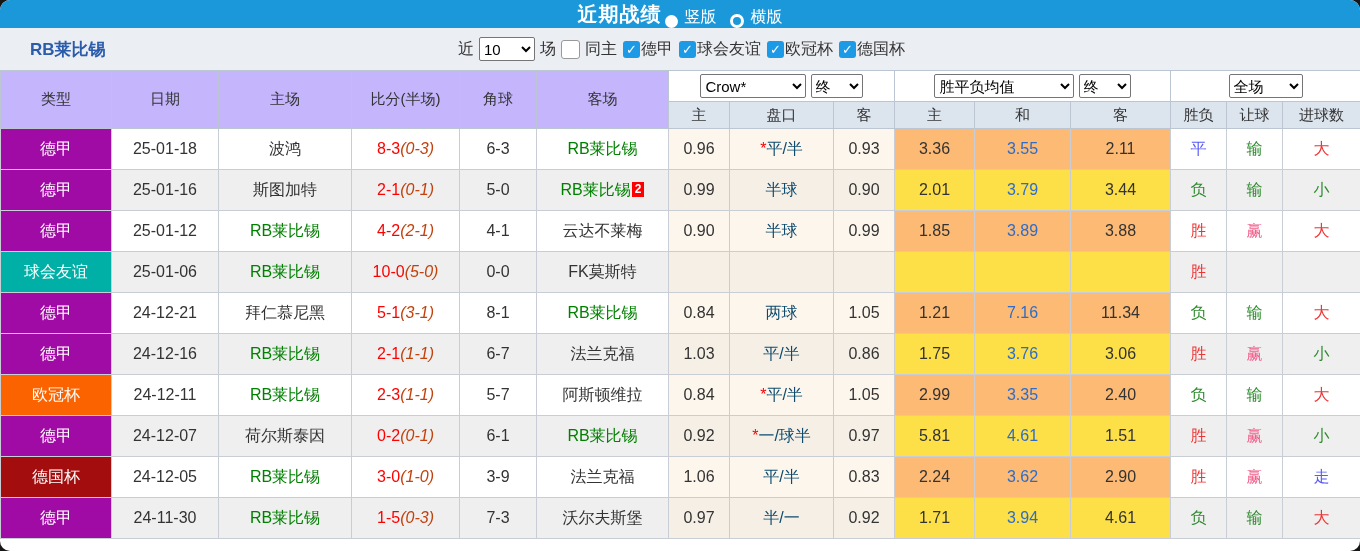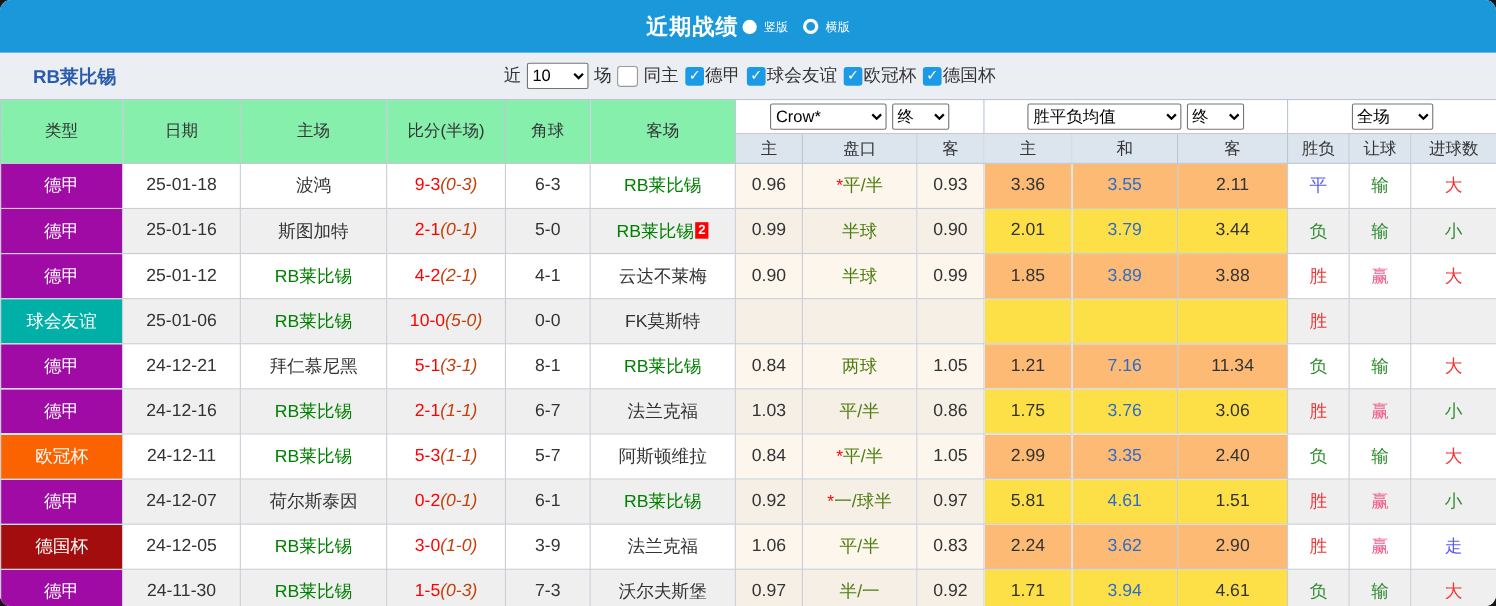--- a/index.html
+++ b/index.html
@@ -1,59 +1,59 @@
 <!DOCTYPE html>
 <html><head>
 <meta charset="utf-8">
 <style>
   html,body{margin:0;padding:0;background:#161616;font-family:"Liberation Sans","DejaVu Sans",sans-serif;}
   .frame{width:1360px;height:551px;border-radius:10px;overflow:hidden;background:#fff;}
 
   
-  .topbar{height:48px;background:#1b98da;display:flex;align-items:center;justify-content:center;gap:7px;color:#fff;}
+  .topbar{height:28px;background:#1b98da;display:flex;align-items:flex-end;justify-content:center;gap:7px;color:#fff;}
   .topbar .title{font-size:20px;font-weight:bold;letter-spacing:1px;}
   .radio{display:inline-block;border-radius:50%;cursor:pointer;box-sizing:border-box;}
   .radio.filled{width:13px;height:13px;background:#fff;margin-left:-4px;}
   .radio.ring{width:14px;height:14px;border:3.5px solid #fff;background:transparent;margin-left:6px;}
-  .radio-label{font-size:11px;}
+  .radio-label{font-size:16px;}
 
   
   .filterbar{height:42px;background:#ebeef3;display:flex;align-items:center;font-size:16px;color:#333;}
   .team-title{font-weight:bold;color:#2b5cab;font-size:17px;margin-left:30px;width:428px;flex:none;}
   .filter-controls{display:flex;align-items:center;gap:5px;}
   select{font-size:15px;height:24px;border:1px solid #757575;background:#fff;border-radius:2px;color:#000;}
   .cb{width:17px;height:17px;border-radius:3px;display:inline-flex;align-items:center;justify-content:center;cursor:pointer;flex:none;}
   .cb.unchecked{background:#fff;border:1px solid #999;}
   .cb.checked{background:#1d9ae6;color:#fff;font-size:13px;font-weight:bold;}
   .cb.checked::before{content:"\2713";}
   .comp-item{display:inline-flex;align-items:center;gap:1px;margin-left:1px;}
 
   
   table{border-collapse:collapse;table-layout:fixed;width:1360px;}
   th,td{border:1px solid #c9ced6;text-align:center;padding:0;overflow:hidden;white-space:nowrap;}
   thead th{font-weight:normal;color:#333;font-size:15px;border-color:#bcc6d2;}
-  .th-left{background:#86efac;}
+  .th-left{background:#c4b5fd;}
   .group-row{height:31px;}
   .group-cell{background:#fff;}
   .sub-row{height:27px;}
   .sub-row th{background:#dce4ee;}
   tbody tr{height:41px;font-size:16px;color:#333;}
   tbody td{background:#fff;}
   tr.even td{background:#efefef;}
   tr.odd td.bg-odds{background:#fdf6ed;}
   tr.even td.bg-odds{background:#f5efe6;}
   tr.odd td.bg-avg{background:#fdba74;}
   tr.even td.bg-avg{background:#fde047;}
   td.type{color:#fff;font-size:16px;}
   .hl{color:#008000;}
   .c-score{color:#f00;}
   .score-half{color:#c2410c;font-style:italic;}
   .badge2{background:#f00;color:#fff;font-size:12px;font-weight:bold;padding:0 3px;margin-left:1px;display:inline-block;line-height:15px;vertical-align:2px;}
   .star{color:#f00;}
-  .c-hc{color:#4d7c0f;}
+  .c-hc{color:#0c4a6e;}
   .c-avgdraw{color:#2e6cc8;}
   .c-red{color:#f03333;}
   .c-green{color:#2e8b2e;}
   .c-blue{color:#5a5af5;}
   .c-pink{color:#f0608c;}
 </style>
 </head>
 <body>
 
 <div class="frame">
@@ -143,21 +143,21 @@
         <th>胜负</th>
         <th>让球</th>
         <th>进球数</th>
       </tr>
     </thead>
     <tbody>
         <tr class="odd">
           <td class="type" style="background: rgb(161, 11, 165);">德甲</td>
           <td>25-01-18</td>
           <td><span>波鸿</span></td>
-          <td><span class="c-score">9-3</span><span class="score-half">(0-3)</span></td>
+          <td><span class="c-score">8-3</span><span class="score-half">(0-3)</span></td>
           <td>6-3</td>
           <td><span class="hl">RB莱比锡</span></td>
           <td class="bg-odds">0.96</td>
           <td class="bg-odds"><span class="star">*</span><span class="c-hc">平/半</span></td>
           <td class="bg-odds">0.93</td>
           <td class="bg-avg">3.36</td>
           <td class="bg-avg c-avgdraw">3.55</td>
           <td class="bg-avg">2.11</td>
           <td class="c-blue">平</td>
           <td class="c-green">输</td>
@@ -245,21 +245,21 @@
           <td class="bg-avg c-avgdraw">3.76</td>
           <td class="bg-avg">3.06</td>
           <td class="c-red">胜</td>
           <td class="c-pink">赢</td>
           <td class="c-green">小</td>
         </tr>
         <tr class="odd">
           <td class="type" style="background: rgb(251, 99, 0);">欧冠杯</td>
           <td>24-12-11</td>
           <td><span class="hl">RB莱比锡</span></td>
-          <td><span class="c-score">5-3</span><span class="score-half">(1-1)</span></td>
+          <td><span class="c-score">2-3</span><span class="score-half">(1-1)</span></td>
           <td>5-7</td>
           <td><span>阿斯顿维拉</span></td>
           <td class="bg-odds">0.84</td>
           <td class="bg-odds"><span class="star">*</span><span class="c-hc">平/半</span></td>
           <td class="bg-odds">1.05</td>
           <td class="bg-avg">2.99</td>
           <td class="bg-avg c-avgdraw">3.35</td>
           <td class="bg-avg">2.40</td>
           <td class="c-green">负</td>
           <td class="c-green">输</td>

